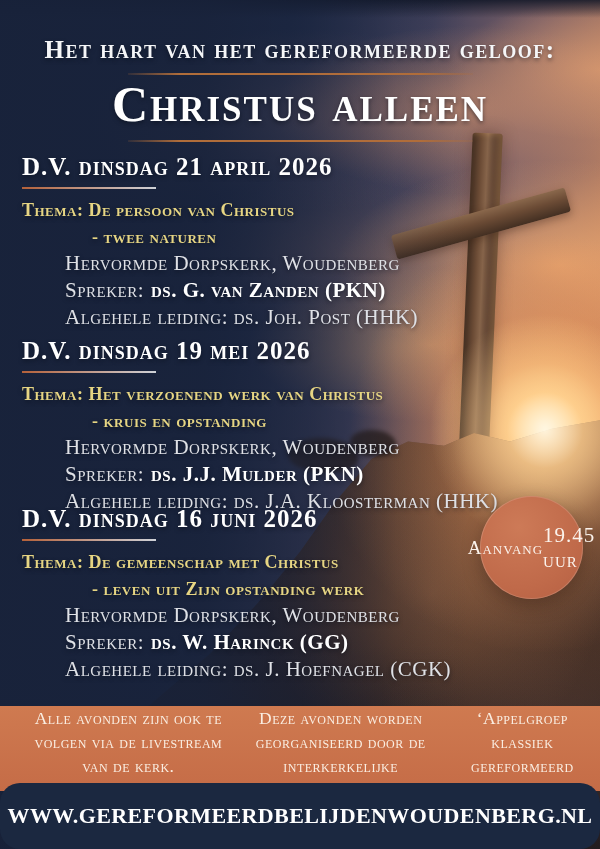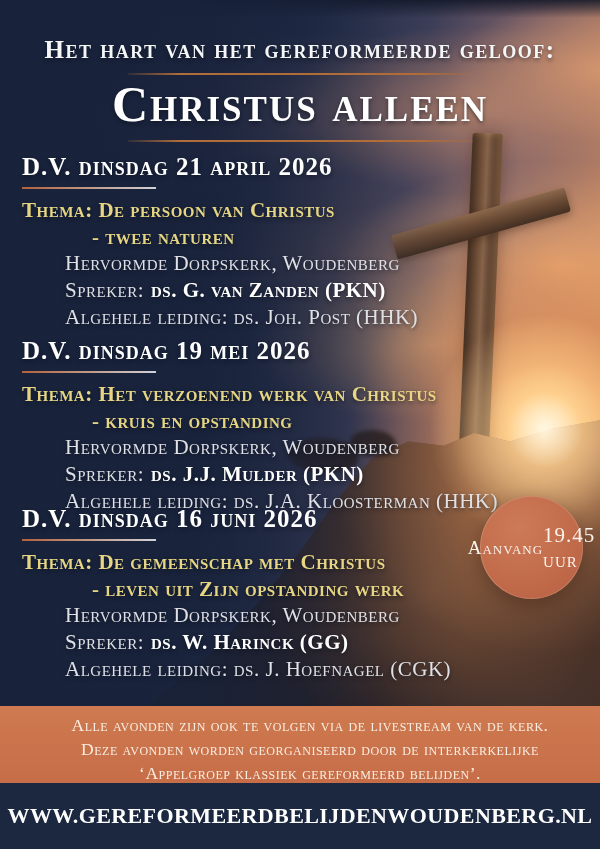--- a/index.html
+++ b/index.html
@@ -51,40 +51,40 @@
     font-size:25px;letter-spacing:1.5px;color:#f5f6f8;}
   .hrule{width:345px;height:2px;margin:9px auto 0;border:0;
     background:linear-gradient(to right, rgba(176,109,58,0.15), #b06d3a 15%, #b06d3a 85%, rgba(176,109,58,0.15));}
   .title{margin:2px 0 0;text-align:center;font-variant:small-caps;font-weight:bold;
     font-size:50px;line-height:54px;letter-spacing:2px;color:#ffffff;}
   .event{position:absolute;left:22px;right:10px;}
   .event.e1{top:152px;} .event.e2{top:336px;} .event.e3{top:504px;}
   .event .date{font-size:25px;line-height:29px;font-weight:bold;font-variant:small-caps;letter-spacing:1px;color:#ffffff;}
   .event .date-rule{width:134px;height:2px;margin-top:6px;border:0;
     background:linear-gradient(to right,#b4613a,#cfd2d8);}
-  .event .theme{margin-top:8px;font-size:21px;line-height:26px;font-weight:bold;font-variant:small-caps;
+  .event .theme{margin-top:8px;font-size:18px;line-height:26px;font-weight:bold;font-variant:small-caps;
     letter-spacing:0.5px;color:#e6d583;}
   .event .theme2{margin-top:1px;padding-left:70px;}
   .event .line{font-size:21px;line-height:27px;font-variant:small-caps;letter-spacing:0.5px;color:#dfe1e6;margin-left:43px;}
   .event .speaker-name{font-weight:bold;color:#ffffff;margin-left:7px;}
   
   .badge{position:absolute;left:480px;top:496px;width:103px;height:103px;border-radius:50%;
     background:radial-gradient(circle at 38% 30%, #cd7a57, #c06a4a 62%, #b55f42 100%);
     box-shadow:0 6px 18px rgba(40,20,12,0.35), inset 0 0 0 1px rgba(255,255,255,0.15);
     display:flex;flex-direction:row;align-items:center;justify-content:center;color:#fbf3ec;}
   .badge .b1{font-variant:small-caps;font-size:19px;letter-spacing:1px;}
   .badge .bdiv{width:58px;height:1px;background:rgba(255,255,255,0.85);margin:5px 0 4px;}
   .badge .b2{font-variant:small-caps;font-size:21px;letter-spacing:1px;}
   
   .notice{position:absolute;left:0;right:0;top:706px;height:85px;
     background:linear-gradient(to bottom,#cf7a50,#c56c47);
-    display:flex;flex-direction:column;justify-content:center;text-align:center;color:#faeee2;padding-left:20px;}
+    display:flex;flex-direction:row;justify-content:center;text-align:center;color:#faeee2;padding-left:20px;}
   .notice div{font-variant:small-caps;font-size:17.5px;line-height:24px;letter-spacing:0.5px;}
   .footer{position:absolute;left:0;right:0;top:783px;height:66px;background:#1b2840;
-    display:flex;align-items:center;justify-content:center;}
+    display:flex;align-items:center;justify-content:center;border-radius:20px;}
   .footer .url{font-weight:bold;font-size:22px;letter-spacing:0.4px;color:#ffffff;white-space:nowrap;}
 </style>
 </head>
 <body>
 
 <div class="poster">
 
   <div class="bg"></div>
   <div class="cross-v"></div>
   <div class="cross-h"></div>

